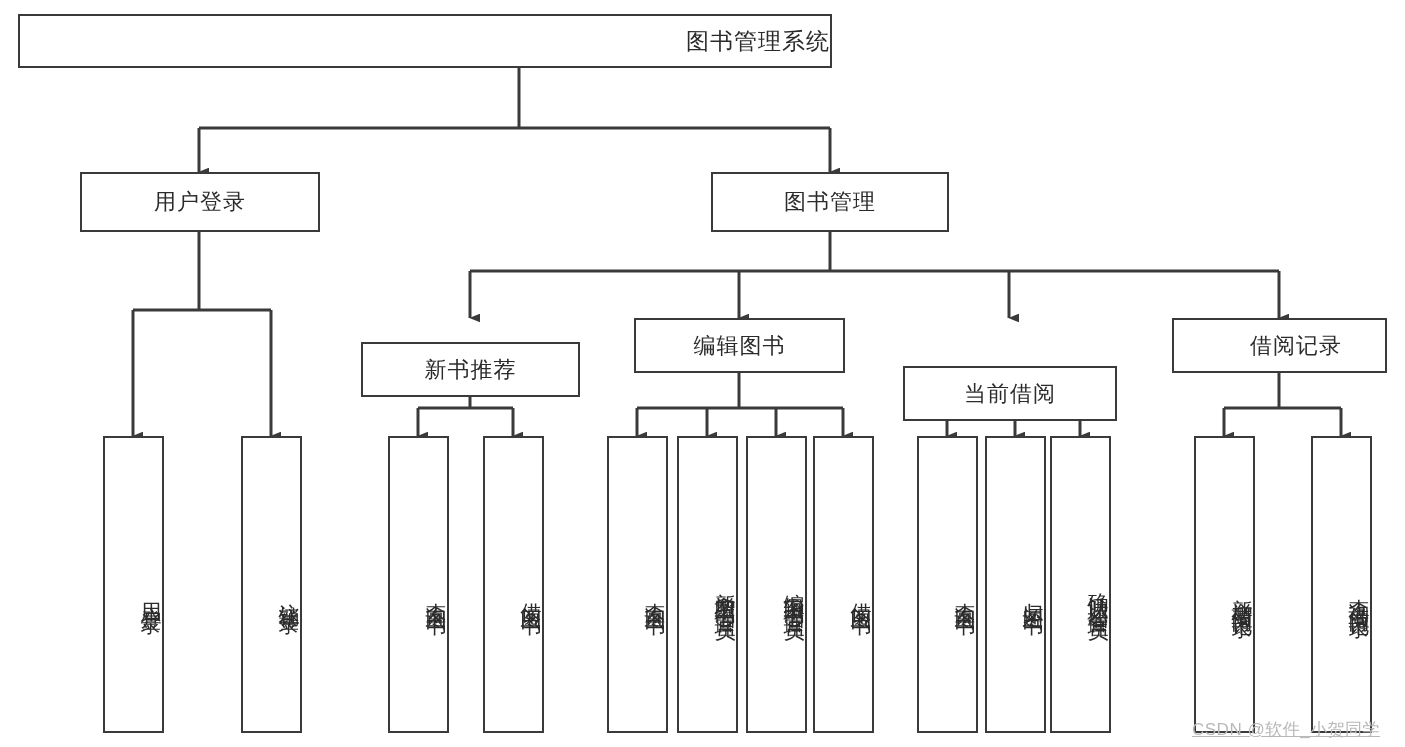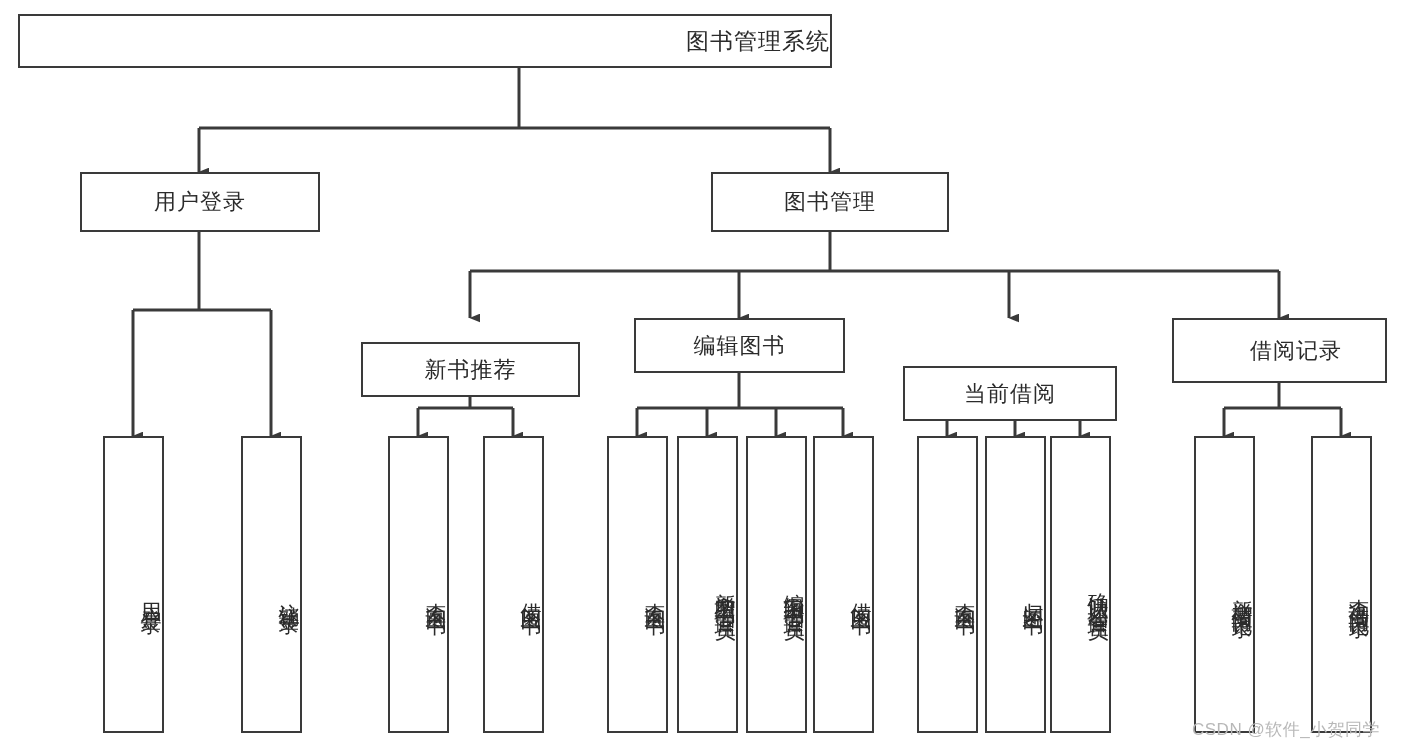--- a/index.html
+++ b/index.html
@@ -55,20 +55,21 @@
     display: block;
     white-space: nowrap;
   }
   .watermark {
     position: absolute;
     font-size: 17px;
     color: #b8b8b8;
     white-space: nowrap;
     letter-spacing: 0.5px;
     pointer-events: none;
+    text-decoration: underline;
   }
 </style>
 </head>
 <body>
 
 <div id="diagram-root">
 
   <svg id="diagram-svg" viewBox="0 0 1405 747" xmlns="http://www.w3.org/2000/svg">
     <defs>
       <marker id="arrowhead" markerWidth="9" markerHeight="11" refX="4.5" refY="10.4" orient="auto" markerUnits="userSpaceOnUse">
@@ -133,21 +134,21 @@
 
   <div class="node-box horizontal" style="left:361px; top:318px; width:219px; height:55px;margin-top:24px;">
     <span class="node-label">新书推荐</span>
   </div>
   <div class="node-box horizontal" style="left:634px; top:318px; width:211px; height:55px;">
     <span class="node-label">编辑图书</span>
   </div>
   <div class="node-box horizontal" style="left:903px; top:318px; width:214px; height:55px;margin-top:48px;">
     <span class="node-label">当前借阅</span>
   </div>
-  <div class="node-box horizontal" style="left:1172px; top:318px; width:215px; height:65px;padding-left:33px;">
+  <div class="node-box horizontal" style="left:1172px; top:318px; width:215px; height:55px;padding-left:33px;">
     <span class="node-label">借阅记录</span>
   </div>
 
   <div class="node-box vertical" style="left:103px; top:436px; width:61px; height:297px;">
     <span class="node-label">用户登录</span>
   </div>
   <div class="node-box vertical" style="left:241px; top:436px; width:61px; height:297px;">
     <span class="node-label">注销登录</span>
   </div>
 

